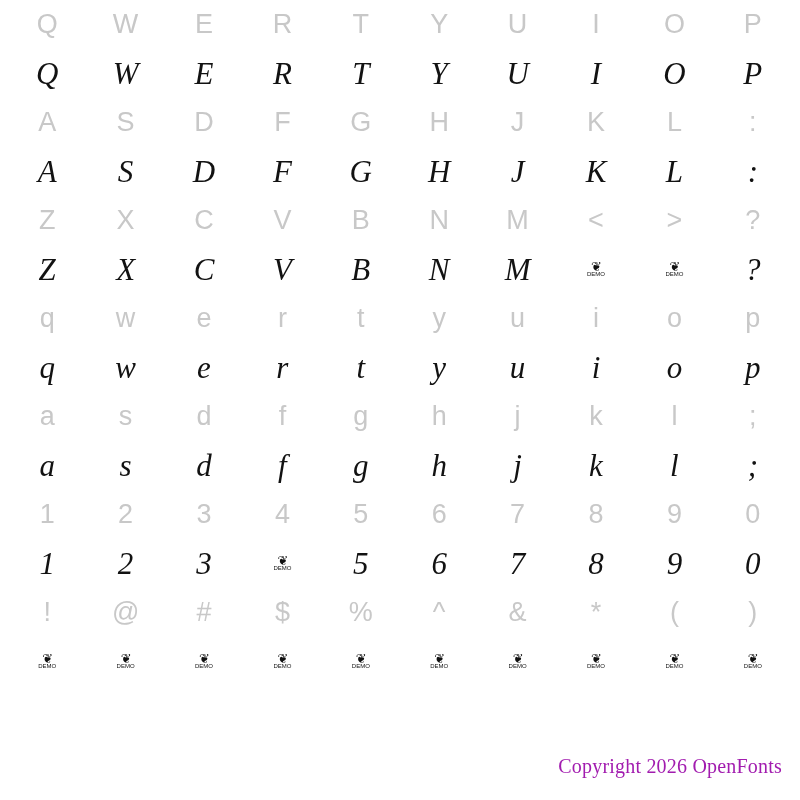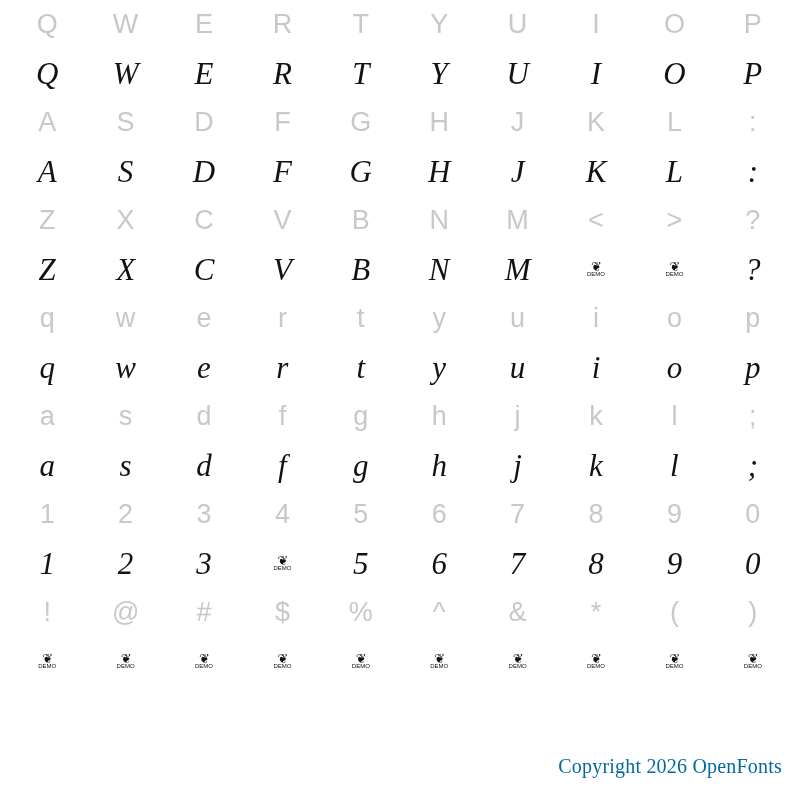--- a/index.html
+++ b/index.html
@@ -77,21 +77,21 @@
     color: #111;
     margin-top: -2px;
   }
   .demo-row .demo-mark .leaf { font-size: 13px; }
   .footer {
     position: absolute;
     right: 18px;
     bottom: 22px;
     font-family: "Liberation Serif", "DejaVu Serif", serif;
     font-size: 20px;
-    color: #0369a1;
+    color: #a21caf;
     letter-spacing: 0.2px;
   }
 </style>
 </head>
 <body>
 
 <div id="sheet">
     <div class="row-pair">
       <div class="grid-row row-key">
         <div class="key-cell">Q</div>

